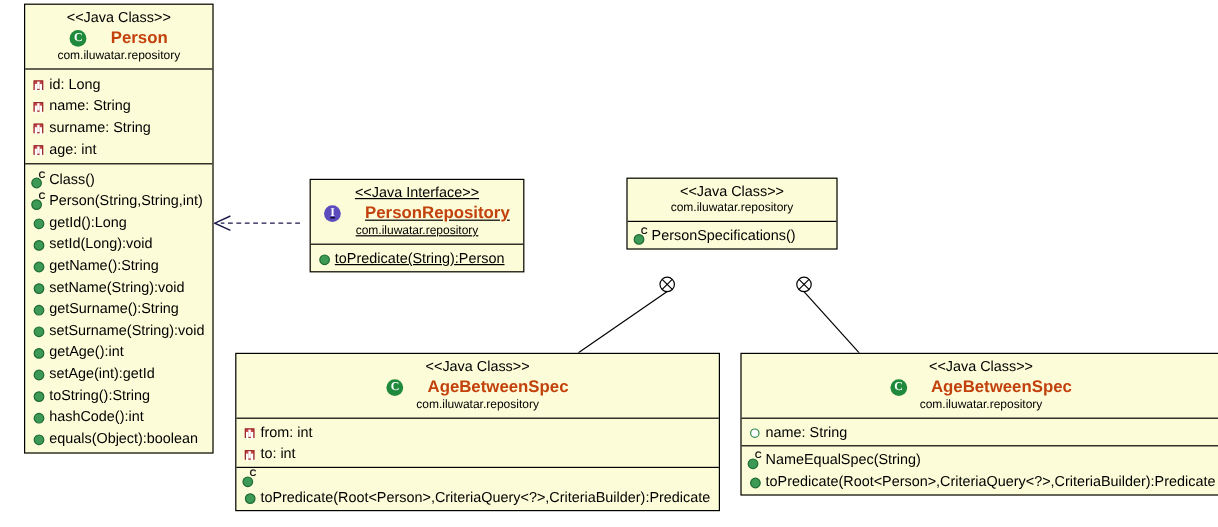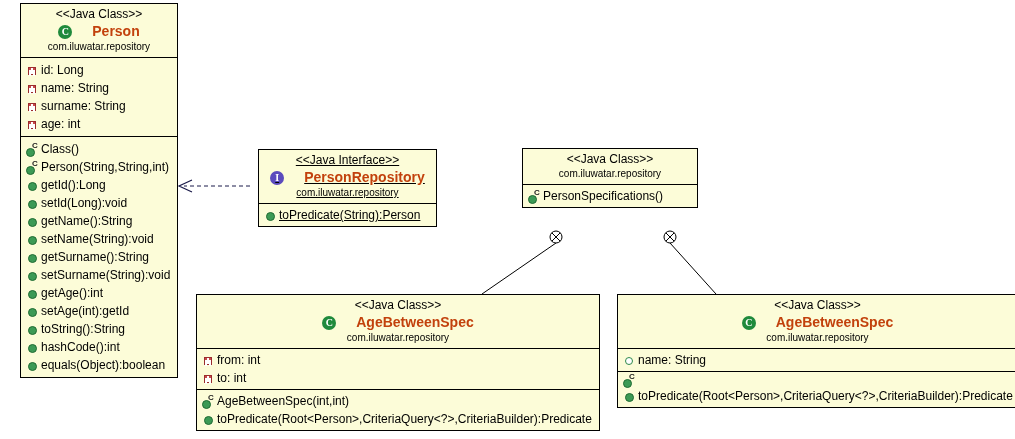--- a/index.html
+++ b/index.html
@@ -335,21 +335,20 @@
         <span class="mtext">from: int</span>
       </div>
       <div class="member">
         <span class="ic field-private"></span>
         <span class="mtext">to: int</span>
       </div>
     </div>
     <div class="compartment tight">
       <div class="member">
         <span class="ic method-ctor"></span>
-        <span class="mtext">AgeBetweenSpec(int,int)</span>
       </div>
       <div class="member">
         <span class="ic method-public"></span>
         <span class="mtext">toPredicate(Root&lt;Person&gt;,CriteriaQuery&lt;?&gt;,CriteriaBuilder):Predicate</span>
       </div>
     </div>
   </div>
 
   <div class="uml-class" style="left:605px; top:294px; width:401px;">
     <div class="hdr">
@@ -362,20 +361,21 @@
     </div>
     <div class="compartment tight">
       <div class="member">
         <span class="ic field-default"></span>
         <span class="mtext">name: String</span>
       </div>
     </div>
     <div class="compartment tight">
       <div class="member">
         <span class="ic method-ctor"></span>
+        <span class="mtext">NameEqualSpec(String)</span>
       </div>
       <div class="member">
         <span class="ic method-public"></span>
         <span class="mtext">toPredicate(Root&lt;Person&gt;,CriteriaQuery&lt;?&gt;,CriteriaBuilder):Predicate</span>
       </div>
     </div>
   </div>
 
 </div>
 

